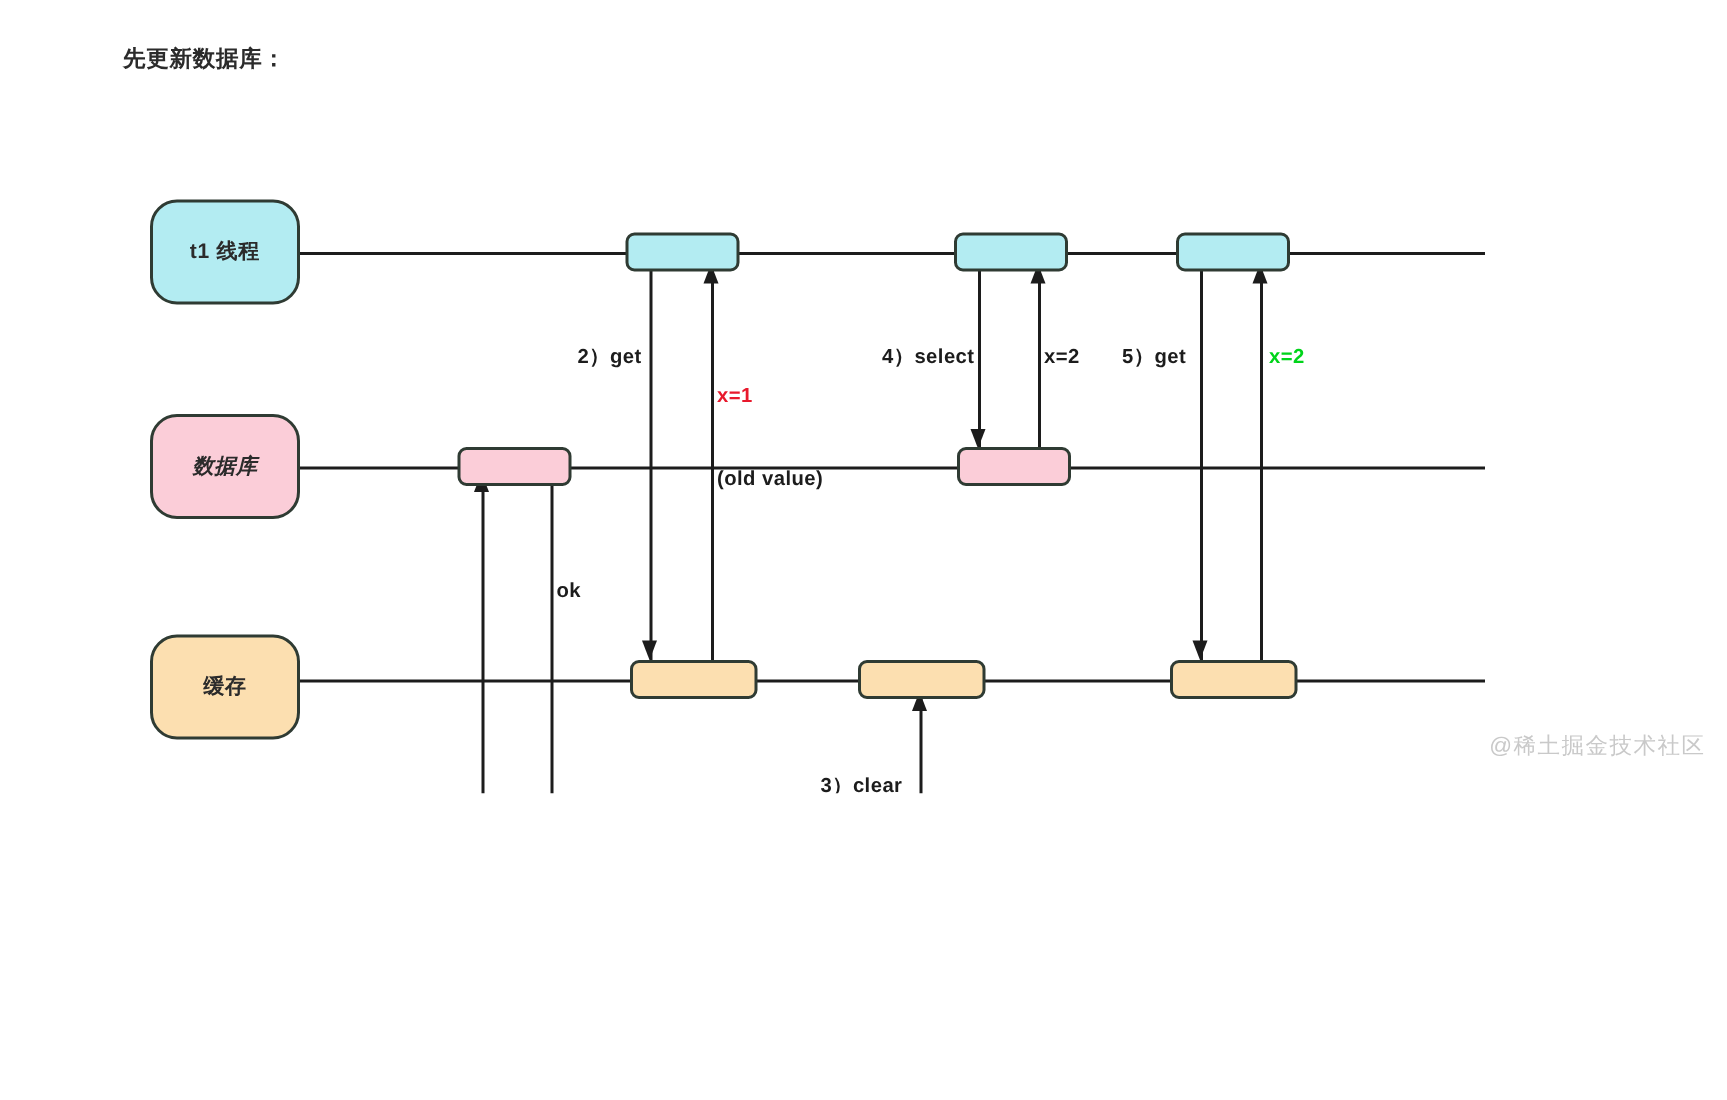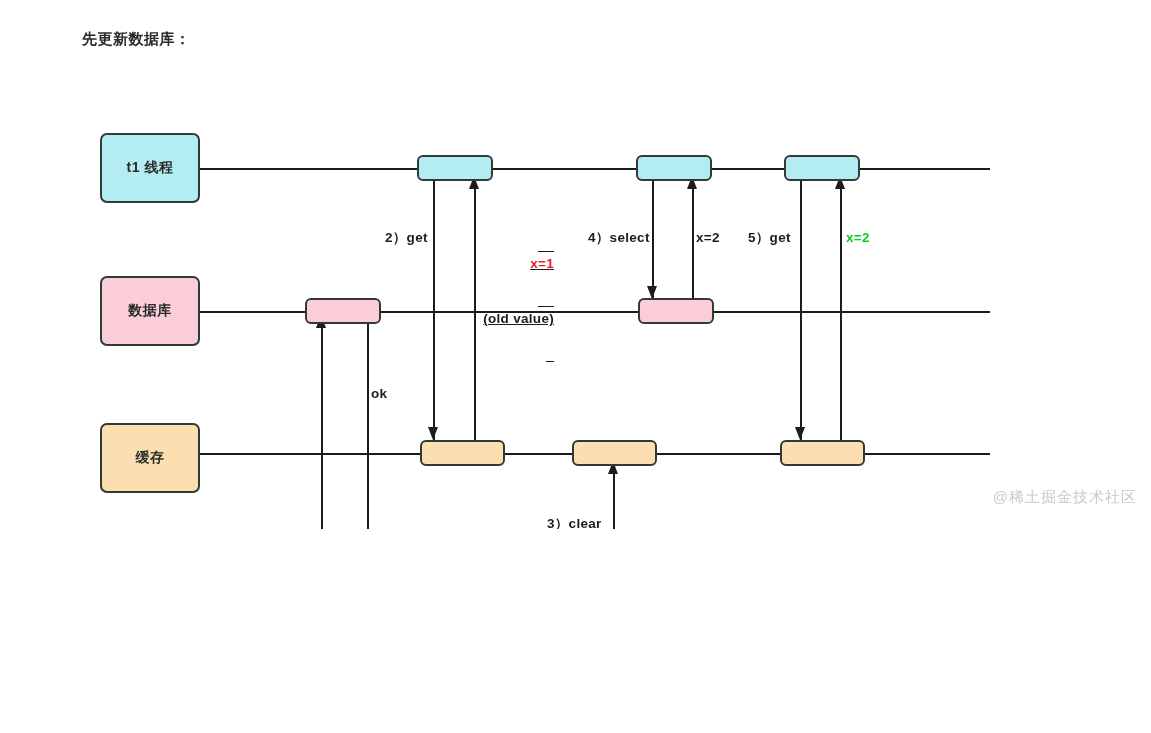--- a/index.html
+++ b/index.html
@@ -22,21 +22,21 @@
     font-size: 15px;
     font-weight: 600;
     color: #2b2b2b;
     letter-spacing: 0.5px;
     white-space: nowrap;
   }
   .lane-box {
     position: absolute;
     box-sizing: border-box;
     border: 2.2px solid #2f3b33;
-    border-radius: 7px;
+    border-radius: 18px;
     display: flex;
     align-items: center;
     justify-content: center;
     font-size: 14px;
     font-weight: 700;
     color: #2b2b2b;
     letter-spacing: 0.5px;
   }
   .act-box {
     position: absolute;
@@ -71,21 +71,21 @@
   }
   .msg-label {
     position: absolute;
     font-size: 13.5px;
     font-weight: 700;
     color: #1c1c1c;
     white-space: pre;
     line-height: 1.35;
     letter-spacing: 0.3px;
   }
-  .msg-label.center { text-align: right; text-decoration: underline; }
+  .msg-label.center { text-align: left; }
   #watermark {
     position: absolute;
     right: 14px;
     bottom: 22px;
     font-size: 15px;
     color: #c9c9c9;
     letter-spacing: 1px;
     white-space: nowrap;
   }
 </style>
@@ -125,21 +125,21 @@
   <div class="msg-line" style="left:800px; top:168px; height:285px;"></div>
   <div class="arrowhead arrow-down" style="left:795px; top:427px;"></div>
 
   <div class="msg-line" style="left:840px; top:168px; height:285px;"></div>
   <div class="arrowhead arrow-up" style="left:835px; top:176px;"></div>
 
   <div class="lane-box" style="left:100px; top:133px; width:100px; height:70px; background:#b3ecf2;">
     <span>t1 线程</span>
   </div>
 
-  <div class="lane-box" style="left:100px; top:276px; width:100px; height:70px; background:#fbcdd8;">
+  <div class="lane-box" style="left:100px; top:276px; width:100px; height:70px; background:#fbcdd8;font-style:italic;">
     <span>数据库</span>
   </div>
 
   <div class="lane-box" style="left:100px; top:423px; width:100px; height:70px; background:#fcdfb0;">
     <span>缓存</span>
   </div>
 
 
   <div class="act-box" style="left:417px; top:155px; width:76px; height:26px; background:#b3ecf2;"></div>
   <div class="act-box" style="left:636px; top:155px; width:76px; height:26px; background:#b3ecf2;"></div>

